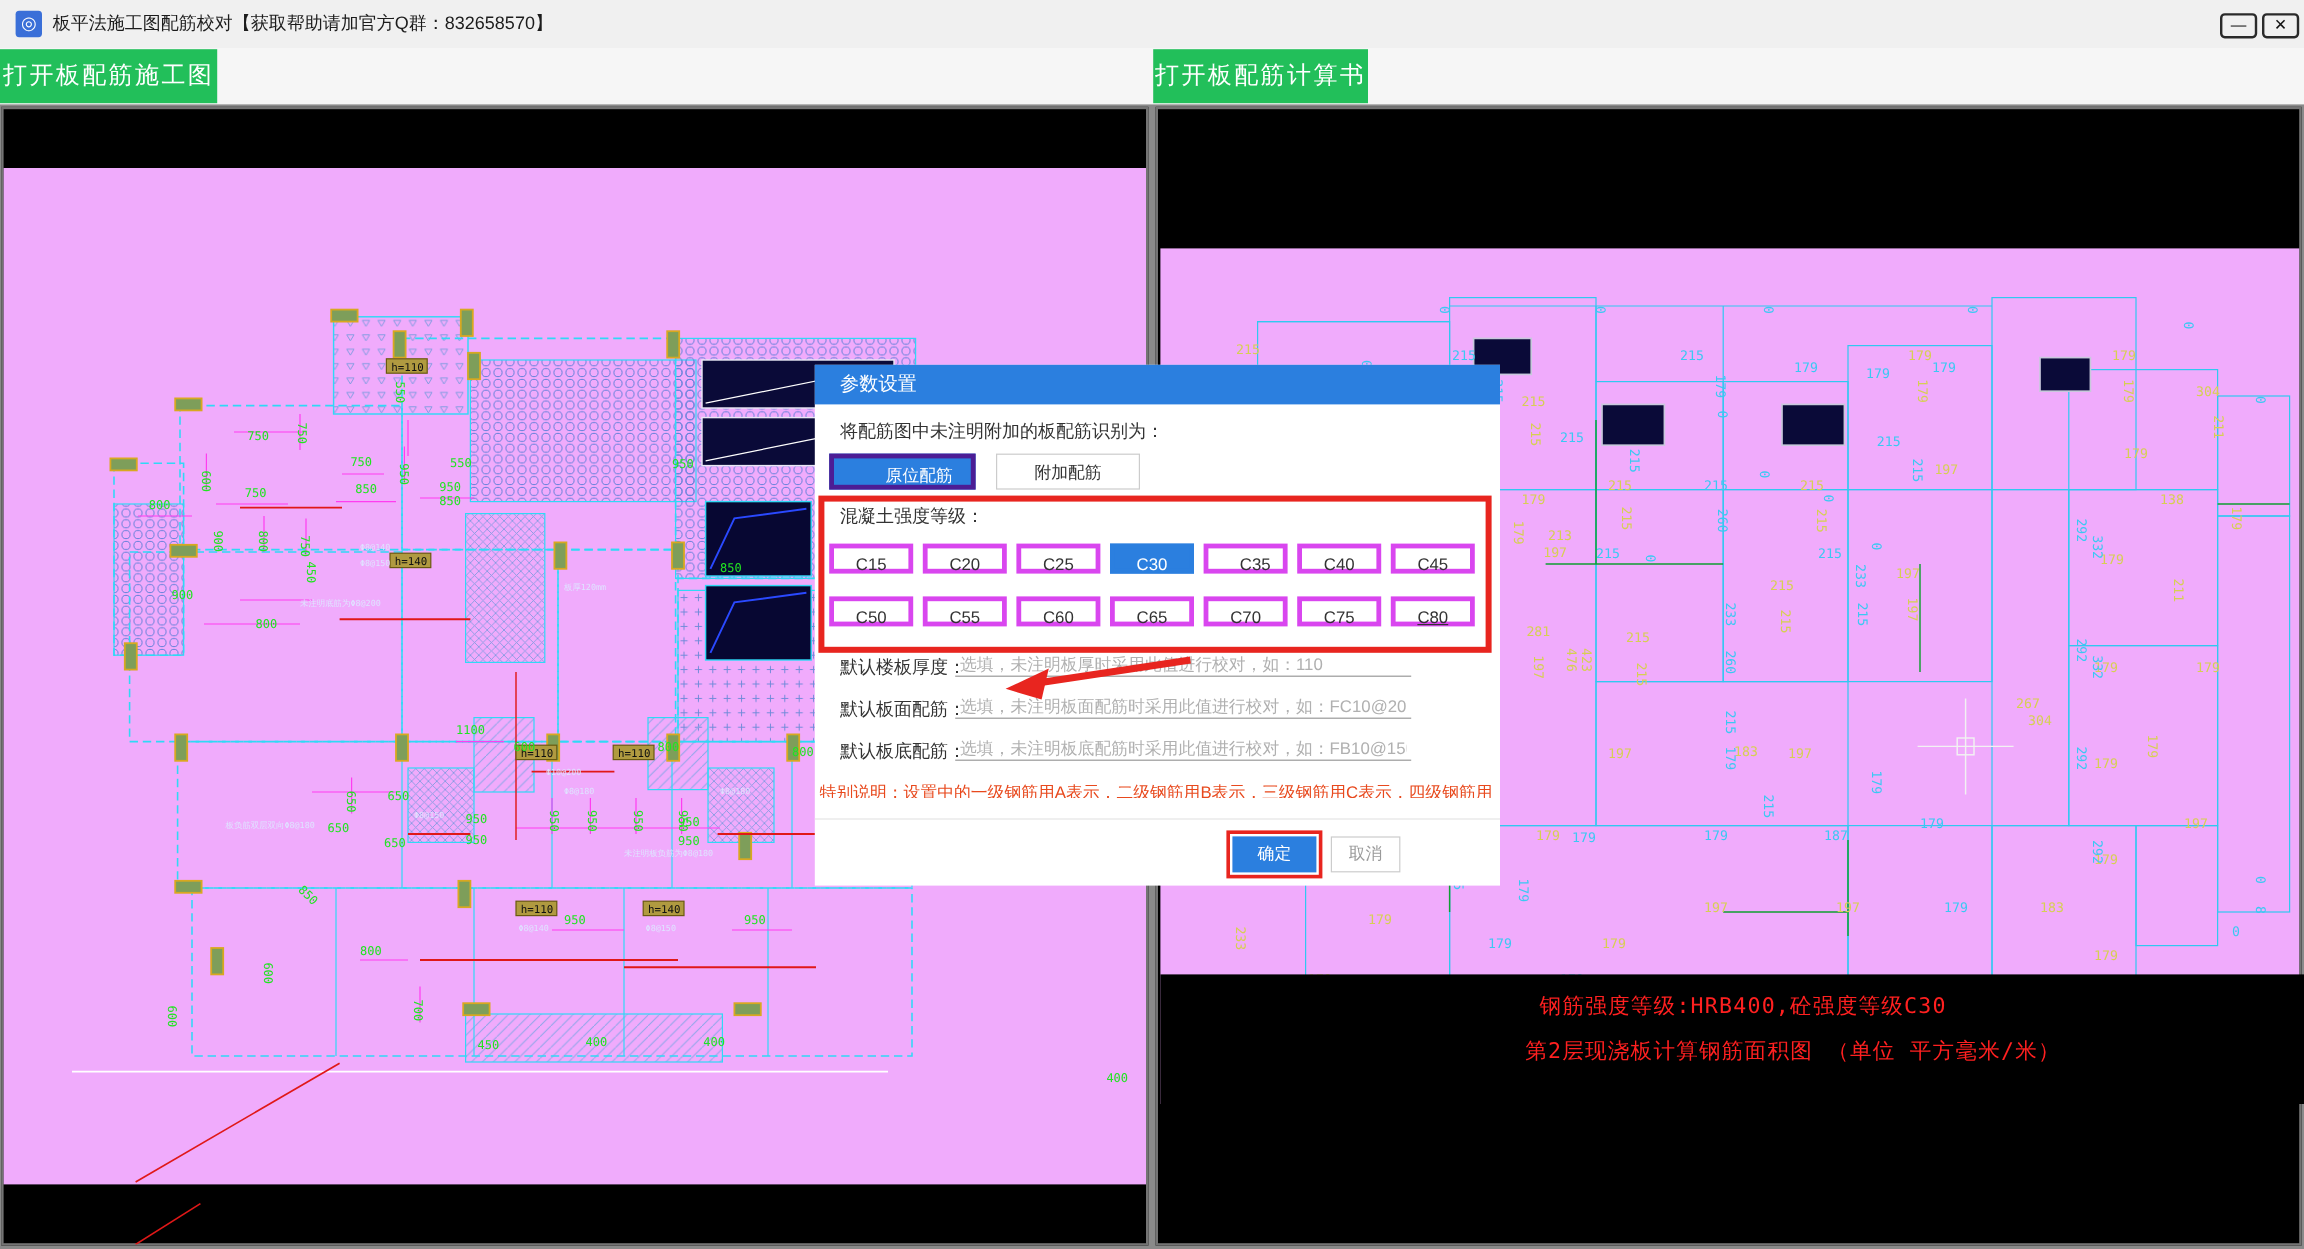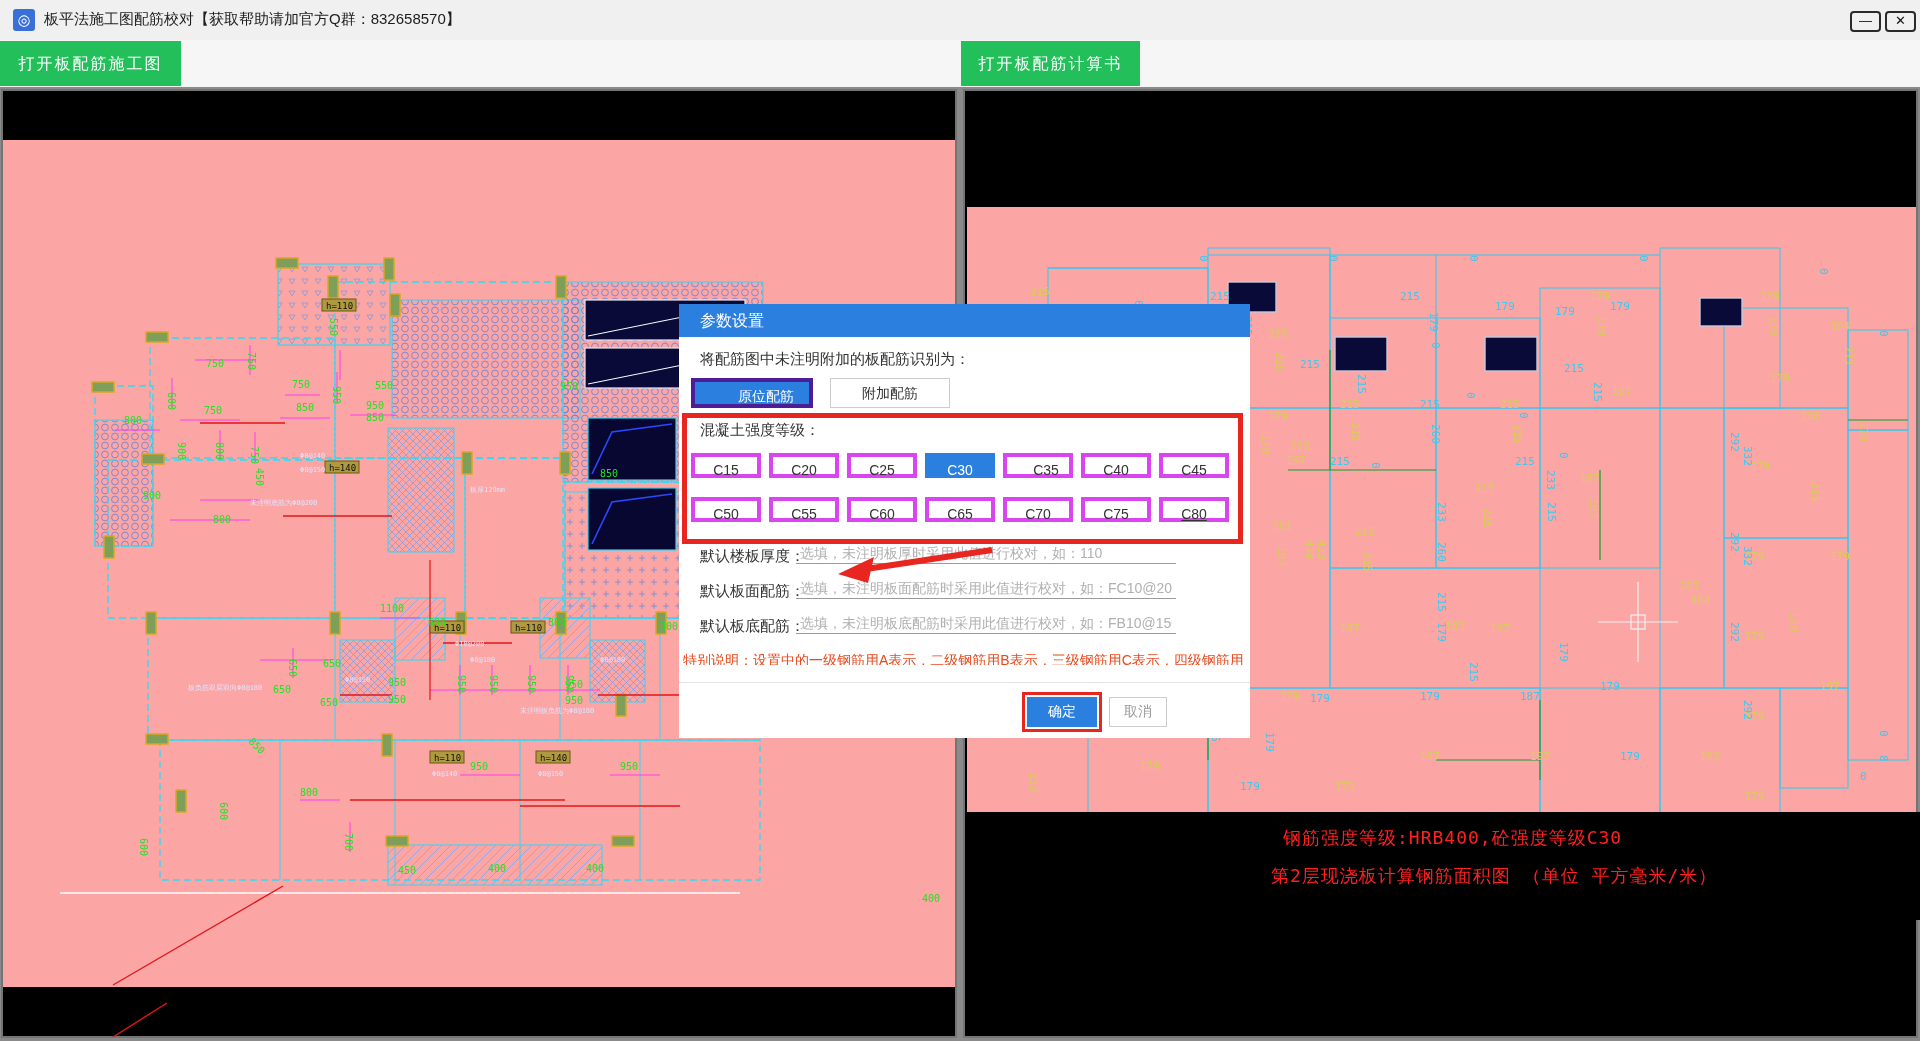--- a/index.html
+++ b/index.html
@@ -8,29 +8,29 @@
   
   .titlebar{position:absolute;left:0;top:0;width:1920px;height:40px;background:#f0f0f0;}
   .app-icon{position:absolute;left:13px;top:9px;width:22px;height:22px;background:#3a6fd8;
             border-radius:3px;color:#fff;font-size:15px;line-height:22px;text-align:center;}
   .app-title{position:absolute;left:44px;top:10px;font-size:15px;color:#1c1c1c;}
   .winbtn{position:absolute;top:11px;width:31px;height:21px;border:2px solid #2a2a2a;border-radius:4px;
           box-sizing:border-box;text-align:center;line-height:16px;font-size:13px;color:#111;background:transparent;}
   .winbtn.min{left:1850px;} .winbtn.close{left:1885px;}
   
   .header{position:absolute;left:0;top:40px;width:1920px;height:47px;background:#f6f6f6;}
-  .greenbtn{position:absolute;top:1px;height:45px;background:#22bf5a;color:#fff;font-size:16px;
+  .greenbtn{position:absolute;top:1px;height:45px;background:#22bf5a;color:#fff;font-size:20px;
             letter-spacing:2px;text-align:center;line-height:45px;cursor:pointer;}
   .greenbtn.left{left:0;width:181px;}
   .greenbtn.right{left:961px;width:179px;}
   
   .panel{position:absolute;top:89px;height:949px;background:#000;border:2px solid #747474;box-sizing:border-box;}
   .panel.left{left:1px;width:956px;}
   .panel.right{left:963px;width:955px;}
-  .canvas{position:absolute;background:#fca5a5;}
+  .canvas{position:absolute;background:#f0abfc;}
   .canvas.lc{left:0;top:49px;width:952px;height:847px;}
   .canvas.rc{left:2px;top:116px;width:949px;height:713px;}
   svg text{font-family:"DejaVu Sans Mono",monospace;}
   .cadfooter{position:absolute;left:0;width:100%;color:#ff2020;font-size:18px;
              font-family:"DejaVu Sans Mono",monospace;letter-spacing:1px;}
   
   .dialog{position:absolute;left:679px;top:304px;width:571px;height:434px;background:#fff;z-index:5;}
   .dlg-title{position:absolute;left:0;top:0;width:100%;height:33px;background:#2b7fdf;color:#fff;
              font-size:16px;line-height:33px;text-indent:21px;}
   .dlg-label{position:absolute;left:21px;font-size:15px;color:#333;}

